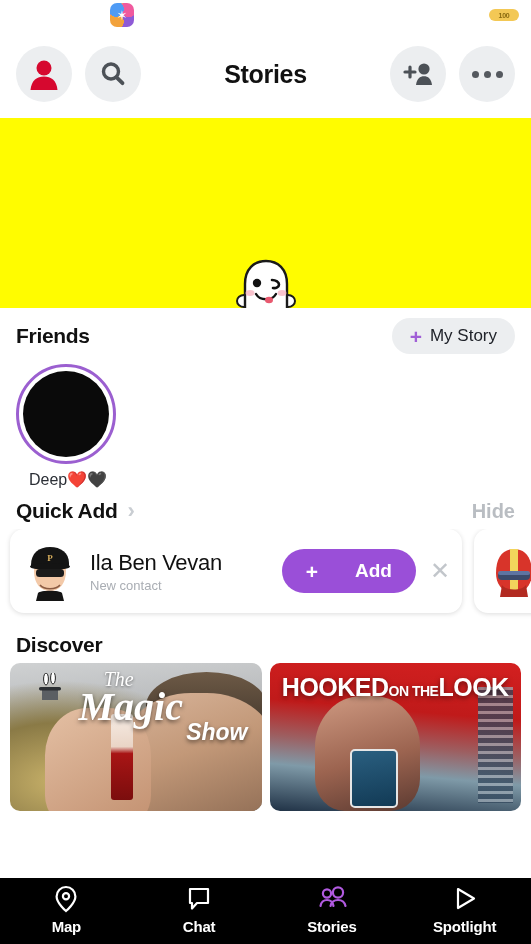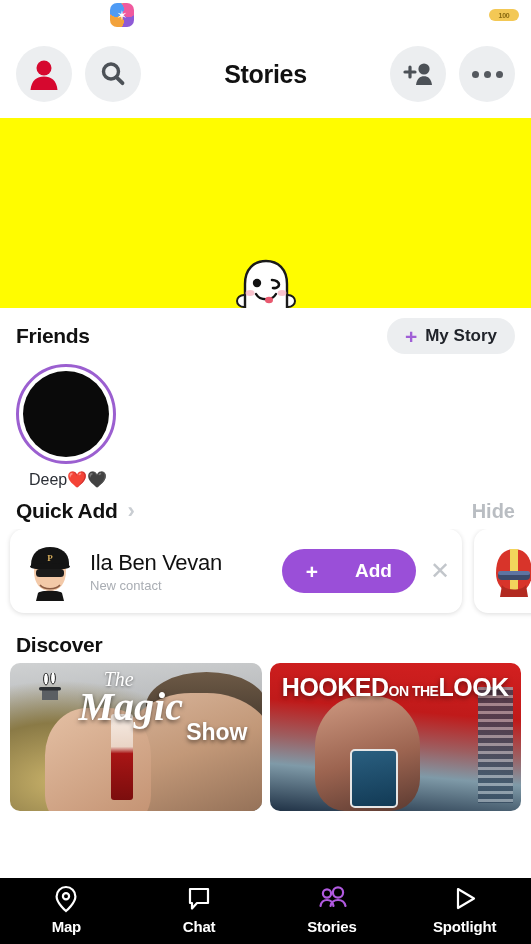--- a/index.html
+++ b/index.html
@@ -137,21 +137,21 @@
     margin-left: auto;
     background: #eceef0;
     border-radius: 22px;
     height: 36px;
     padding: 0 18px;
     display: flex;
     align-items: center;
     gap: 8px;
   }
   .mystory-pill .plus { color: #a05fd6; font-size: 21px; font-weight: bold; line-height: 1; }
-  .mystory-pill .lbl { font-size: 17px; font-weight: bold; color: #20232a; }
+  .mystory-pill .lbl { font-size: 17px; font-weight: normal; color: #20232a; }
 
   
   .friends-row { display: flex; padding: 4px 16px 0 16px; }
   .friend {
     width: 104px;
     display: flex;
     flex-direction: column;
   }
   .friend-ring {
     width: 100px; height: 100px;
@@ -316,21 +316,21 @@
     text-shadow: 0 1px 3px rgba(0,0,0,.5);
     display: block; margin-left: -34px; line-height: 1;
   }
   .magic-word {
     font-family: "Liberation Serif", serif;
     font-size: 40px; color: #fff; font-style: italic; font-weight: bold;
     text-shadow: 0 2px 4px rgba(0,0,0,.55);
     display: block; line-height: .9; margin-left: -10px;
   }
   .magic-show {
-    font-size: 23px; color: #fff; font-weight: bold; 
+    font-size: 23px; color: #fff; font-weight: bold; font-style: italic;
     text-shadow: 0 2px 4px rgba(0,0,0,.55);
     display: block; text-align: right; margin-right: 14px; line-height: 1; margin-top: -4px;
   }
   .magic-hat {
     position: absolute;
     left: 28px; top: 10px;
     width: 26px; height: 30px;
   }
   .hooked-title {
     font-size: 25px; font-weight: bold; color: #fff;

